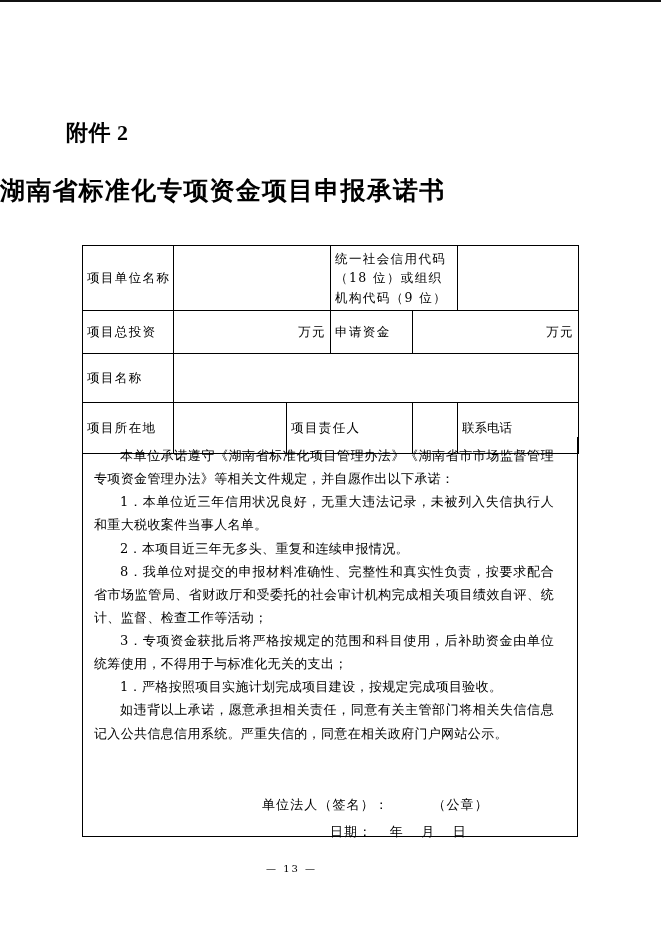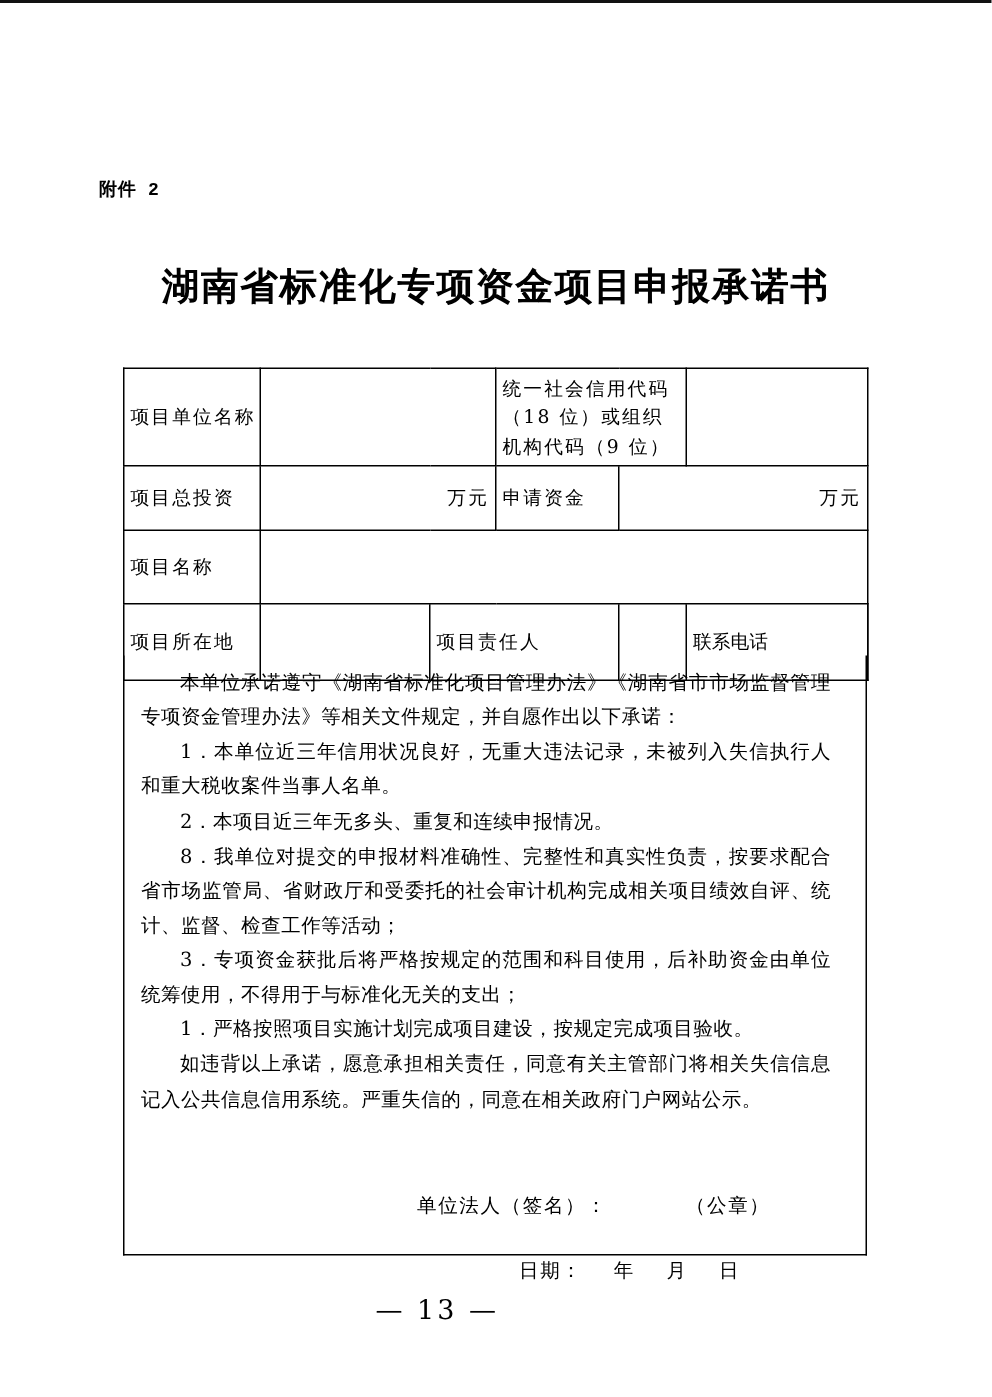--- a/index.html
+++ b/index.html
@@ -21,32 +21,32 @@
     width: 661px;
     height: 931px;
     background: #ffffff;
     border-top: 2px solid #111111;
     box-sizing: border-box;
   }
   .attachment-label {
     position: absolute;
     left: 66px;
     top: 116px;
-    font-size: 12px;
+    font-size: 22px;
     font-weight: bold;
     letter-spacing: 0.5px;
-    font-family: Liberation Mono, monospace;
+    font-family: Liberation Serif, serif;
     white-space: nowrap;
   }
   .doc-title {
     position: absolute;
     left: 0;
     top: 172px;
     width: 661px;
-    text-align: center;
+    text-align: left;
     font-size: 25px;
     font-weight: bold;
     letter-spacing: 1.2px;
     font-family: "DejaVu Serif", "Liberation Serif", serif;
     white-space: nowrap;
   }
   .form-table {
     position: absolute;
     left: 82px;
     top: 243px;
@@ -97,36 +97,37 @@
     margin: 0;
     text-indent: 26px;
   }
   .sign-block {
     margin-top: 46px;
   }
   .sign-line {
     font-size: 13px;
     line-height: 2.1;
     letter-spacing: 1.1px;
-    margin: 16px;
+    margin: 0;
     padding-left: 168px;
     white-space: pre;
+    font-family: Liberation Serif, serif;
   }
   .sign-line.date {
     padding-left: 236px;
   }
   .page-number {
     position: absolute;
     left: 0;
     top: 861px;
     width: 661px;
     text-align: center;
     padding-right: 78px;
     box-sizing: border-box;
-    font-size: 18px;
+    font-size: 10px;
     letter-spacing: 2px;
     font-family: "DejaVu Serif", "Liberation Serif", serif;
   }
 </style>
 </head>
 <body>
 
 <div class="page">
 
   <div class="attachment-label">附件 2</div>

